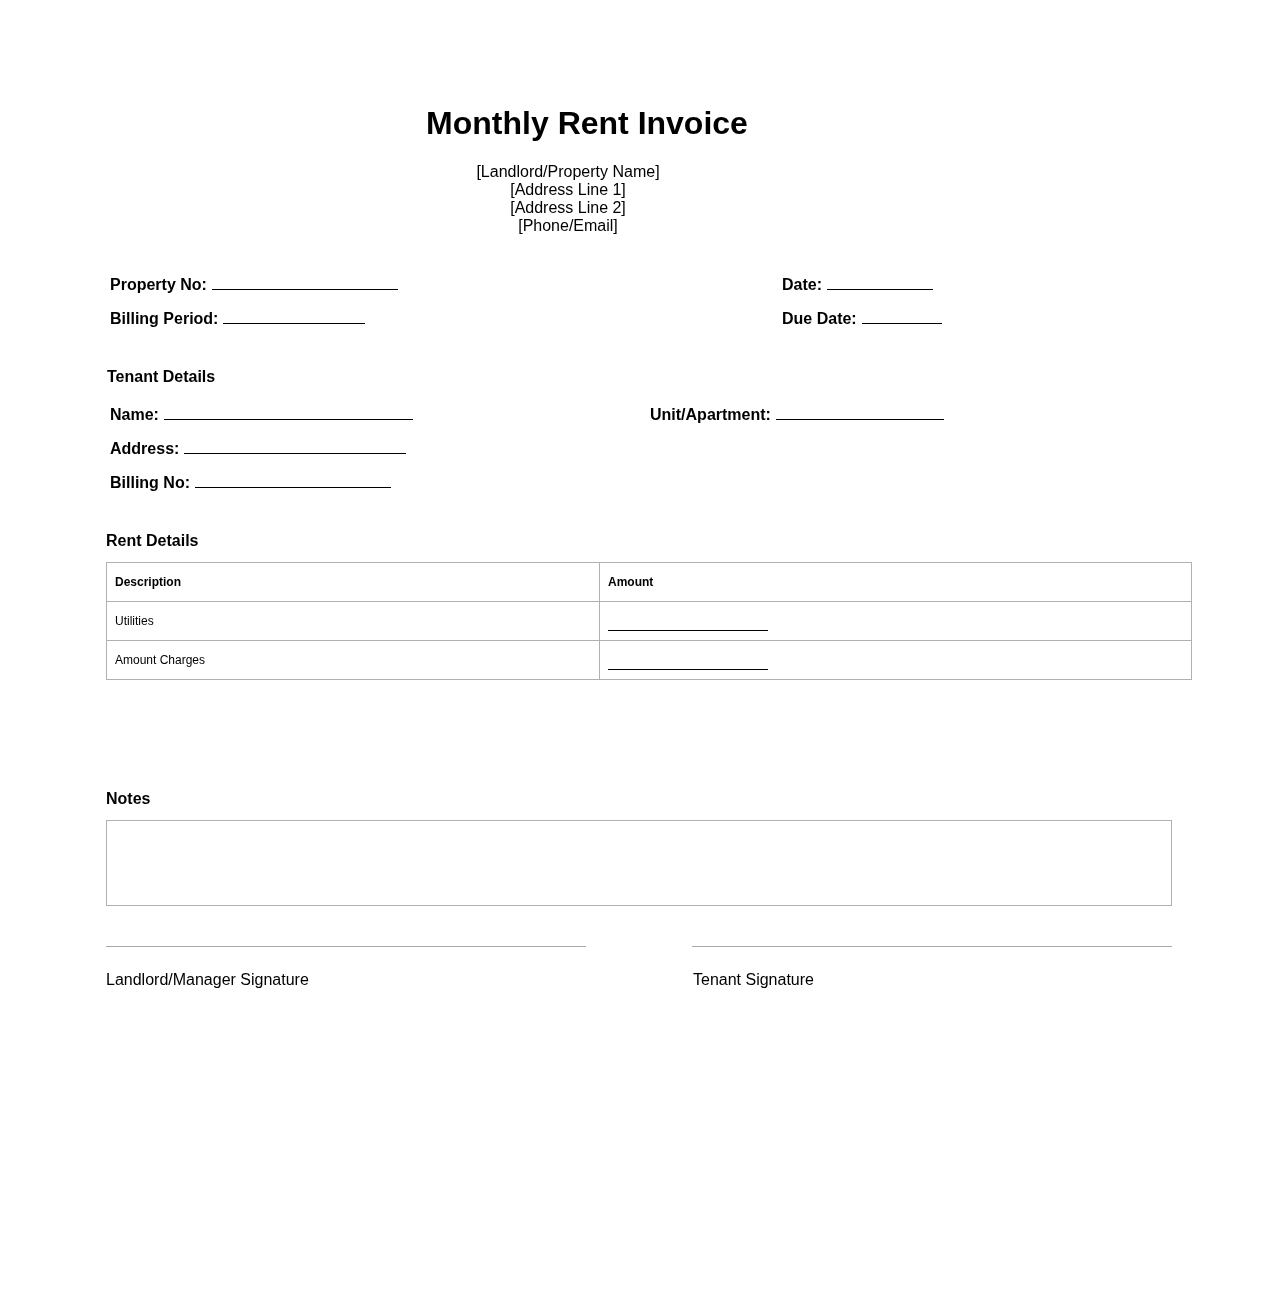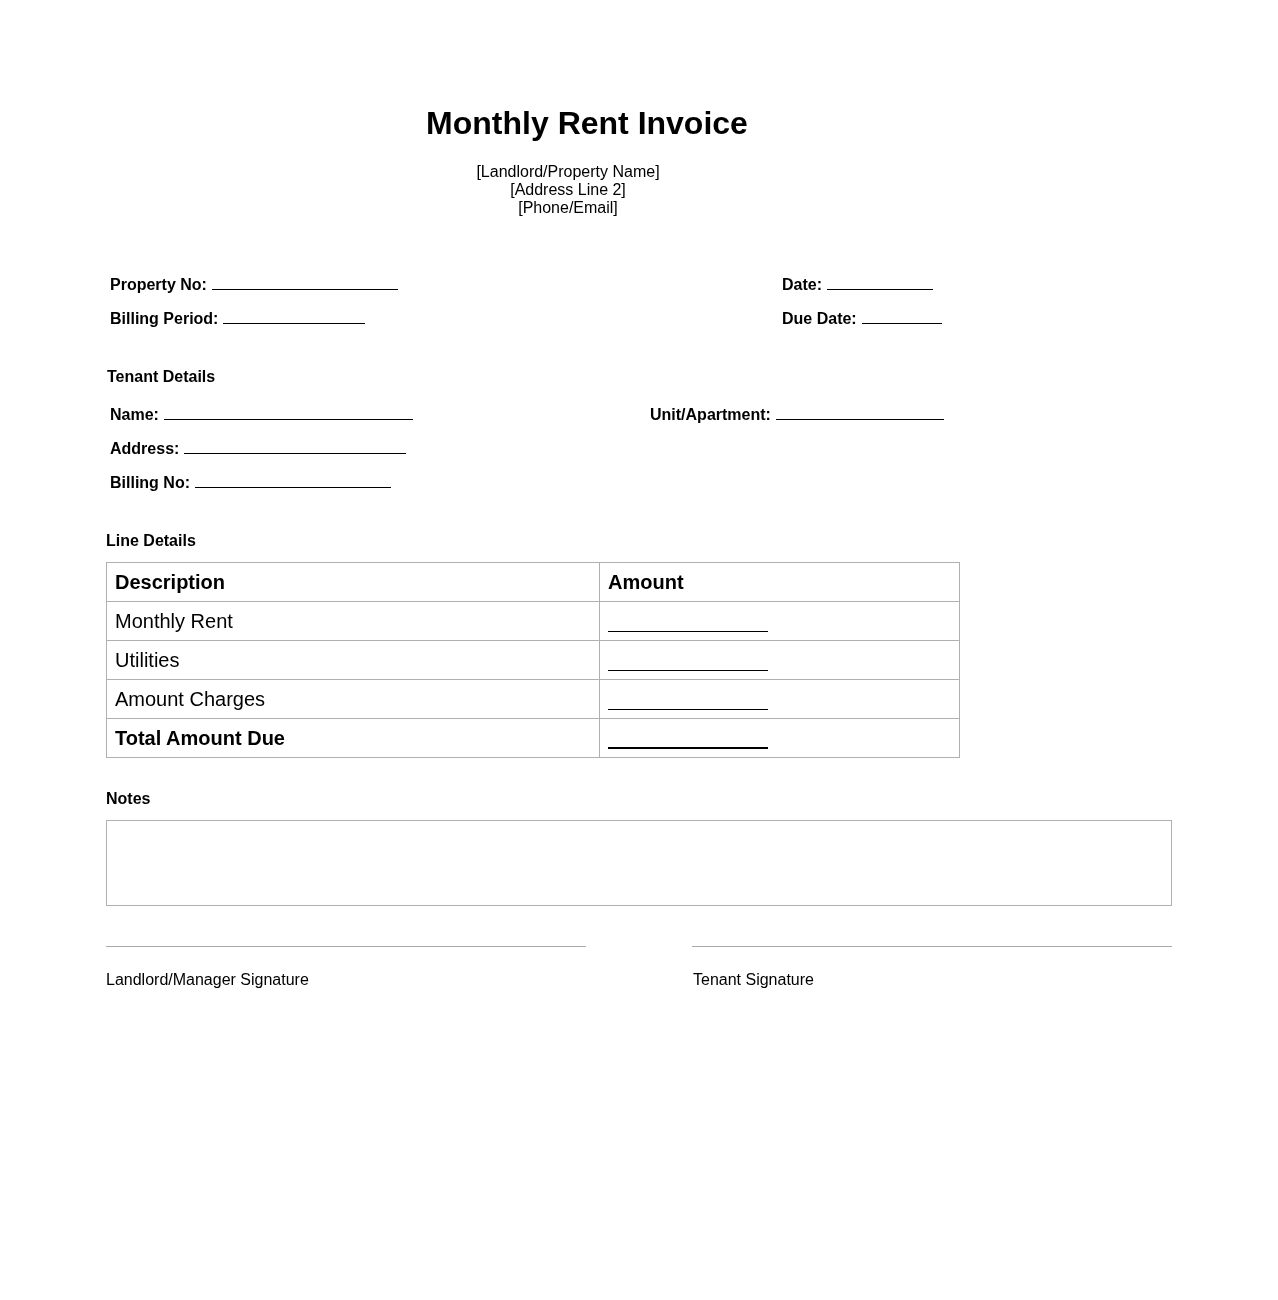--- a/index.html
+++ b/index.html
@@ -20,22 +20,22 @@
       font-size: 16px; font-weight: bold; line-height: 20px; white-space: nowrap;
     }
     .blank {
       display: inline-block; border-bottom: 1px solid #000;
       height: 14px; vertical-align: baseline; margin-left: 5px;
     }
     .section-title {
       font-size: 16px; font-weight: bold; line-height: 20px;
     }
     table.rent {
-      position: absolute; left: 106px; top: 562px; width: 854px;
-      border-collapse: collapse; font-size: 20px;
+      position: absolute; left: 106px; top: 562px; width: 1086px;
+      border-collapse: collapse; font-size: 12px;
     }
     table.rent td, table.rent th {
       border: 1px solid #b0b0b0; height: 38px; padding: 0 8px;
       text-align: left; vertical-align: middle;
     }
     table.rent th { font-weight: bold; }
     table.rent .col1 { width: 476px; }
     .amt-line {
       display: inline-block; width: 160px; border-bottom: 1px solid #000;
       height: 18px; vertical-align: middle;
@@ -49,20 +49,21 @@
     .sig-line { top: 946px; width: 480px; border-top: 1px solid #a8a8a8; }
     .sig-label { top: 970px; font-size: 16px; line-height: 20px; }
   </style>
 </head>
 <body>
 
 <div class="abs title">Monthly Rent Invoice</div>
 
 <div class="abs header-info">
   <div>[Landlord/Property Name]</div>
+  <div>[Address Line 1]</div>
   <div>[Address Line 2]</div>
   <div>[Phone/Email]</div>
 </div>
 
 <div class="abs field" style="left:110px; top:275px;">
   <span>Property No:</span><span class="blank" style="width:186px;"></span>
 </div>
 <div class="abs field" style="left:110px; top:309px;">
   <span>Billing Period:</span><span class="blank" style="width:142px;"></span>
 </div>
@@ -80,44 +81,36 @@
 <div class="abs field" style="left:110px; top:439px;">
   <span>Address:</span><span class="blank" style="width:222px;"></span>
 </div>
 <div class="abs field" style="left:110px; top:473px;">
   <span>Billing No:</span><span class="blank" style="width:196px;"></span>
 </div>
 <div class="abs field" style="left:650px; top:405px;">
   <span>Unit/Apartment:</span><span class="blank" style="width:168px;"></span>
 </div>
 
-<div class="abs section-title" style="left:106px; top:531px;">Line Details</div>
+<div class="abs section-title" style="left:106px; top:531px;">Rent Details</div>
 <table class="rent">
   <thead>
     <tr>
       <th class="col1">Description</th>
       <th>Amount</th>
     </tr>
   </thead>
   <tbody>
     <tr>
-      <td class="col1">Monthly Rent</td>
-      <td><span class="amt-line"></span></td>
-    </tr>
-    <tr>
       <td class="col1">Utilities</td>
       <td><span class="amt-line"></span></td>
     </tr>
     <tr>
       <td class="col1">Amount Charges</td>
       <td><span class="amt-line"></span></td>
-    </tr>
-    <tr>
-      <td class="col1 total">Total Amount Due</td>
-      <td><span class="amt-line bold"></span></td>
     </tr>
   </tbody>
 </table>
 
 <div class="abs section-title" style="left:106px; top:789px;">Notes</div>
 <div class="abs notes-box"></div>
 
 <div class="abs sig-line" style="left:106px;"></div>
 <div class="abs sig-line" style="left:692px;"></div>
 <div class="abs sig-label" style="left:106px;">Landlord/Manager Signature</div>

